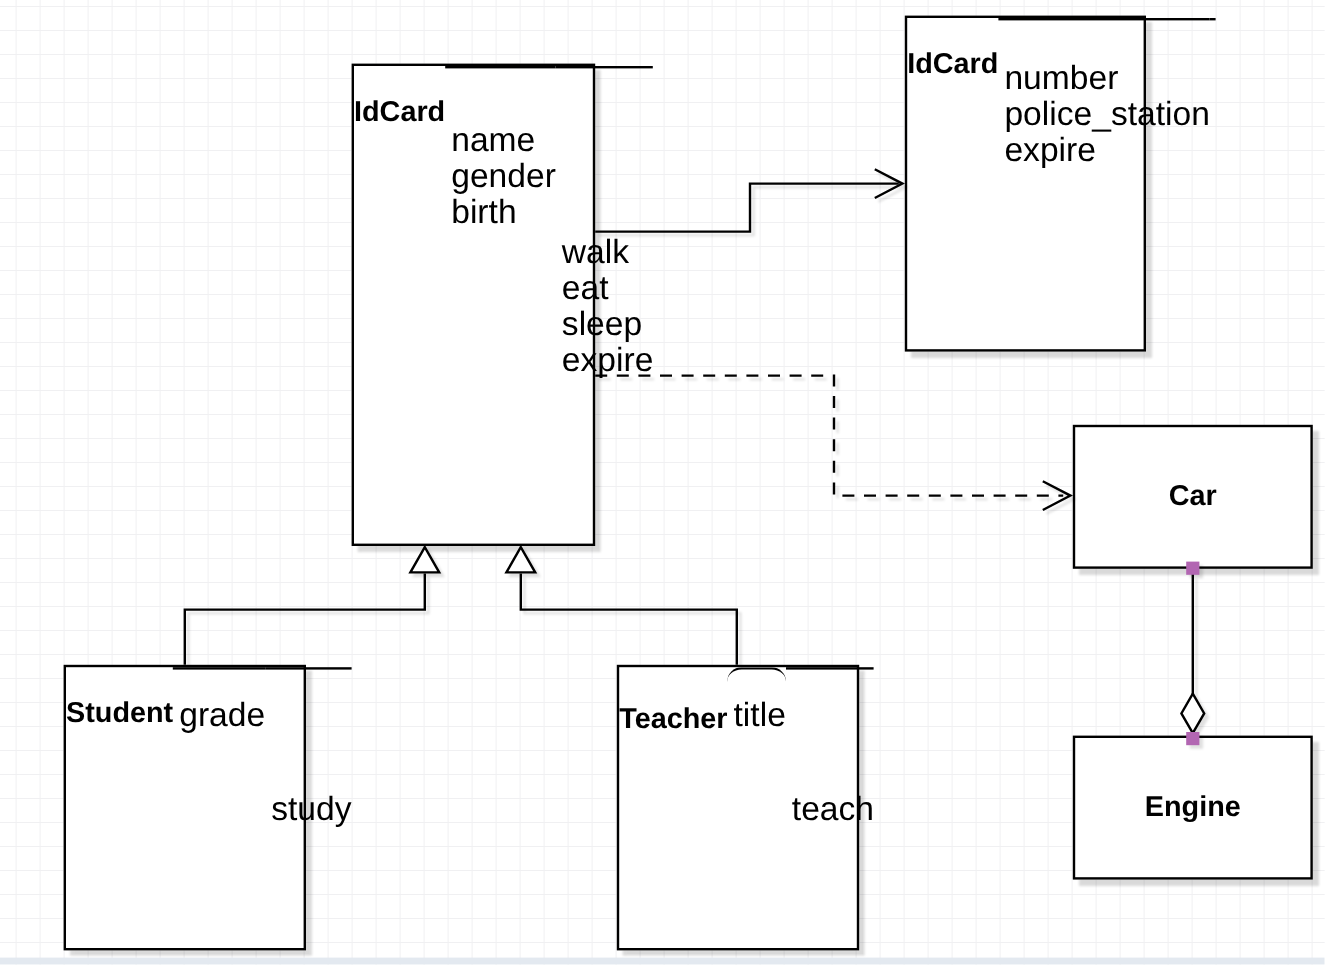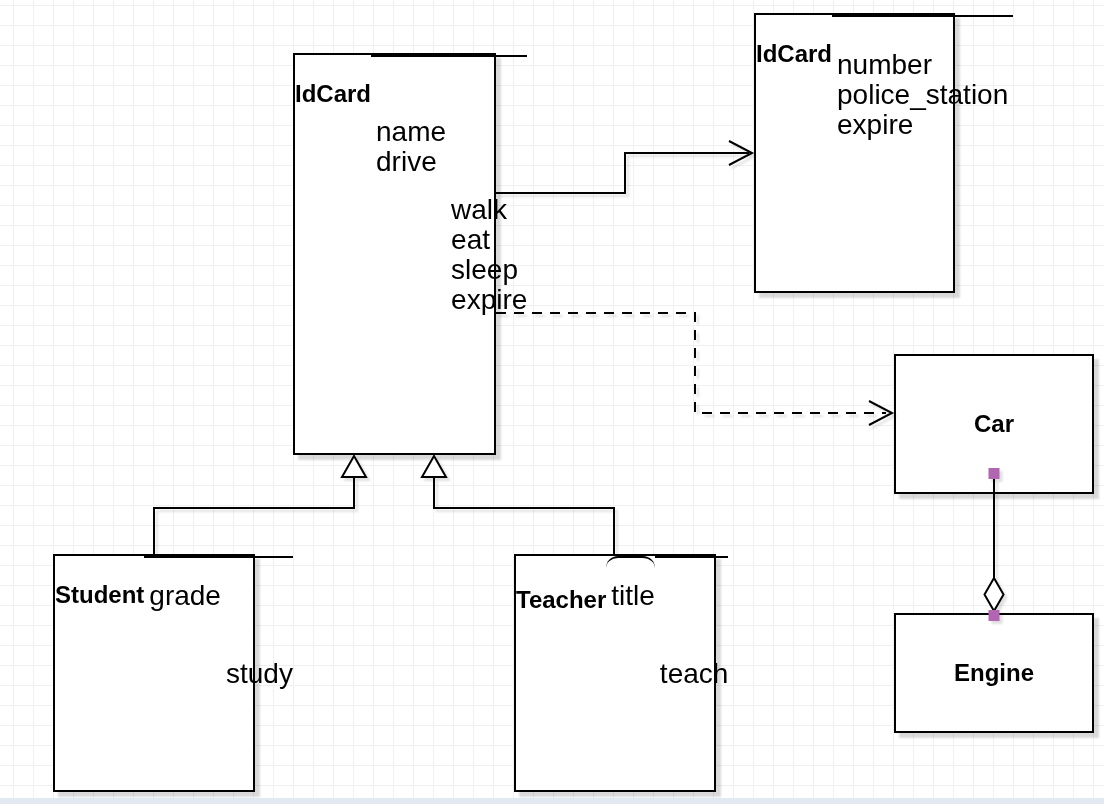--- a/index.html
+++ b/index.html
@@ -47,21 +47,21 @@
   .simple .uml-title{flex:1 1 auto;}
 
   
   #box-person {left:293px; top:53px;  width:203px; height:402px;}
   #box-person .uml-title{height:78px;}
   #box-person .attrs{height:181px;}
   #box-idcard {left:754px; top:13px;  width:201px; height:280px;}
   #box-idcard .uml-title{height:78px;}
   #box-idcard .attrs{height:157px;}
   #box-idcard .methods{height:41px;}
-  #box-car    {left:894px; top:354px; width:200px; height:140px;}
+  #box-car    {left:894px; top:354px; width:200px; height:120px;}
   #box-engine {left:894px; top:613px; width:200px; height:120px;}
   #box-student{left:53px;  top:554px; width:202px; height:238px;}
   #box-student .uml-title{height:78px;}
   #box-student .attrs{height:78px;}
   #box-teacher{left:514px; top:554px; width:202px; height:238px;}
   #box-teacher .uml-title{height:88px;}
   #box-teacher .attrs{height:78px;border-radius:12px;}
 
   #edges{
     position:absolute;left:0;top:0;width:1104px;height:804px;
@@ -81,21 +81,22 @@
 </style>
 </head>
 <body>
 
 <div id="canvas">
 
   <div class="uml-class" id="box-person">
     <div class="uml-title">IdCard</div>
     <div class="uml-sec attrs">
       <div>name</div>
-      <div>drive</div>
+      <div>gender</div>
+      <div>birth</div>
     </div>
     <div class="uml-sec grow methods">
       <div>walk</div>
       <div>eat</div>
       <div>sleep</div>
       <div>expire</div>
     </div>
   </div>
 
   <div class="uml-class" id="box-idcard">

